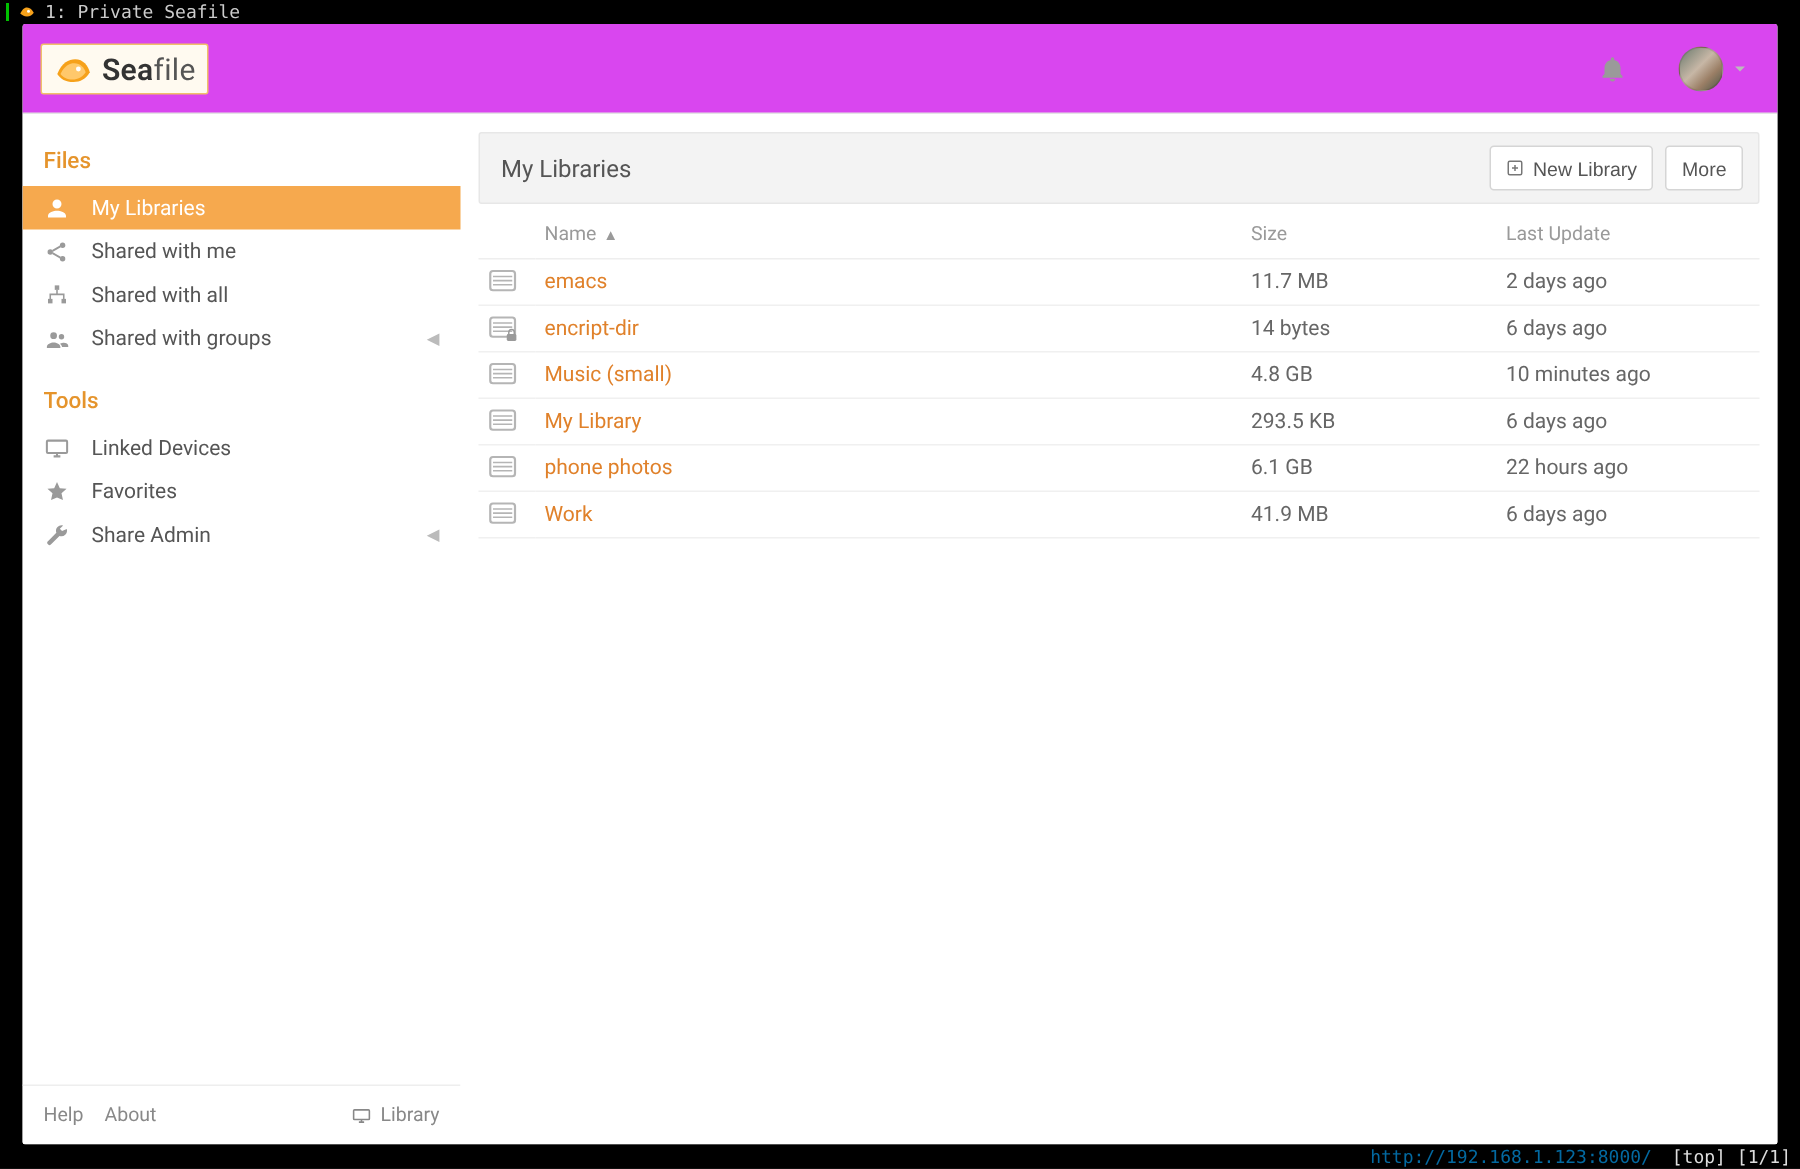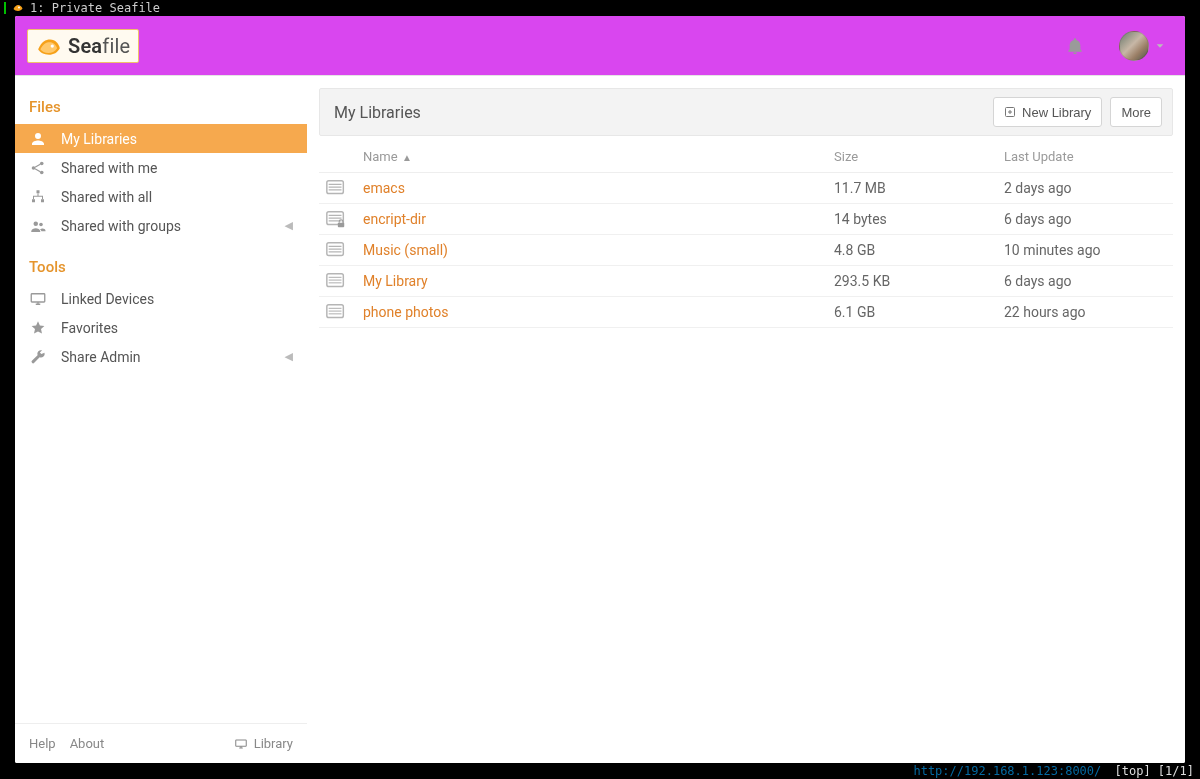--- a/index.html
+++ b/index.html
@@ -308,20 +308,35 @@
                       <line x1="4" y1="8" x2="18" y2="8" stroke="#b5b5b5" stroke-width="1.2"></line>
                       <line x1="4" y1="11" x2="18" y2="11" stroke="#b5b5b5" stroke-width="1.2"></line>
                       <line x1="4" y1="14" x2="18" y2="14" stroke="#b5b5b5" stroke-width="1.2"></line>
                     </svg>
                   </span>
                 </td>
                 <td><a class="libname">phone photos</a></td>
                 <td>6.1 GB</td>
                 <td>22 hours ago</td>
               </tr>
+              <tr>
+                <td>
+                  <span class="lib-icon">
+                    <svg viewBox="0 0 24 24" width="22" height="22">
+                      <rect x="2" y="4" width="18" height="14" rx="2" fill="none" stroke="#b5b5b5" stroke-width="1.6"></rect>
+                      <line x1="4" y1="8" x2="18" y2="8" stroke="#b5b5b5" stroke-width="1.2"></line>
+                      <line x1="4" y1="11" x2="18" y2="11" stroke="#b5b5b5" stroke-width="1.2"></line>
+                      <line x1="4" y1="14" x2="18" y2="14" stroke="#b5b5b5" stroke-width="1.2"></line>
+                    </svg>
+                  </span>
+                </td>
+                <td><a class="libname">Work</a></td>
+                <td>41.9 MB</td>
+                <td>6 days ago</td>
+              </tr>
             </tbody>
         </table>
       </div>
     </div>
   </div>
 
   <div class="statusbar">
     <span class="sp"></span>
     <span class="url">http://192.168.1.123:8000/</span>
     <span class="meta"> <span>[top] [1/1]</span></span>

